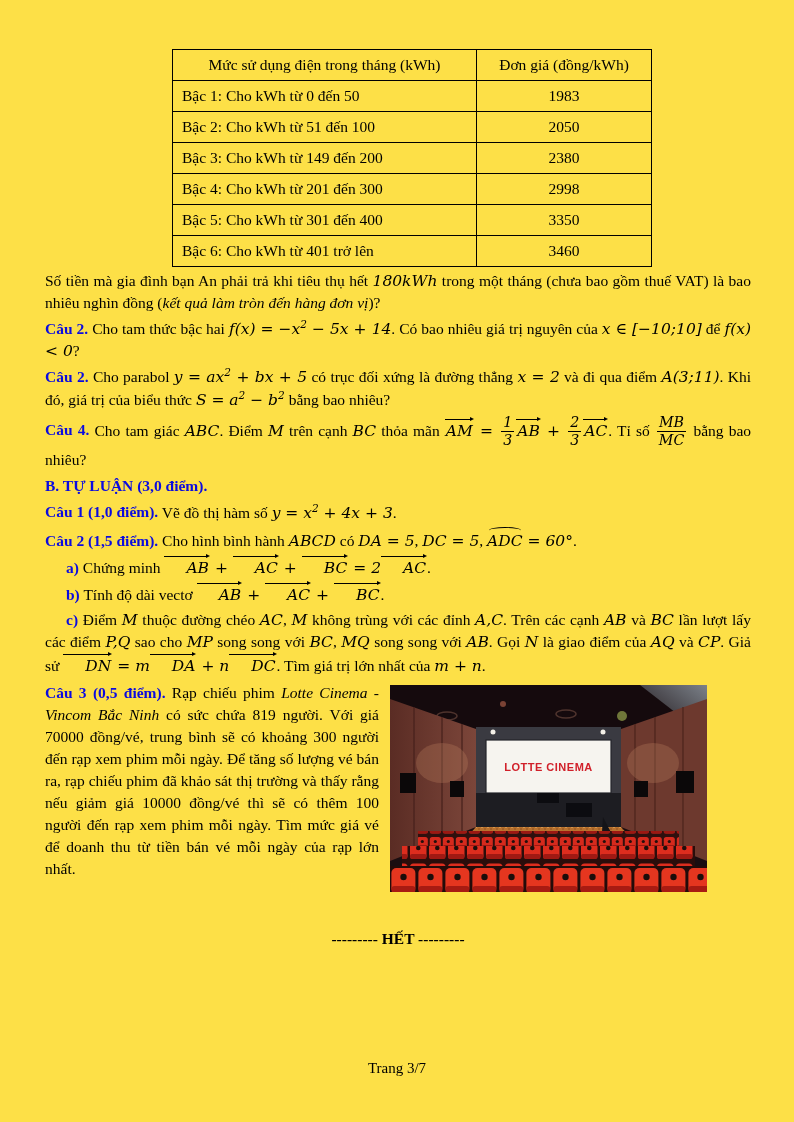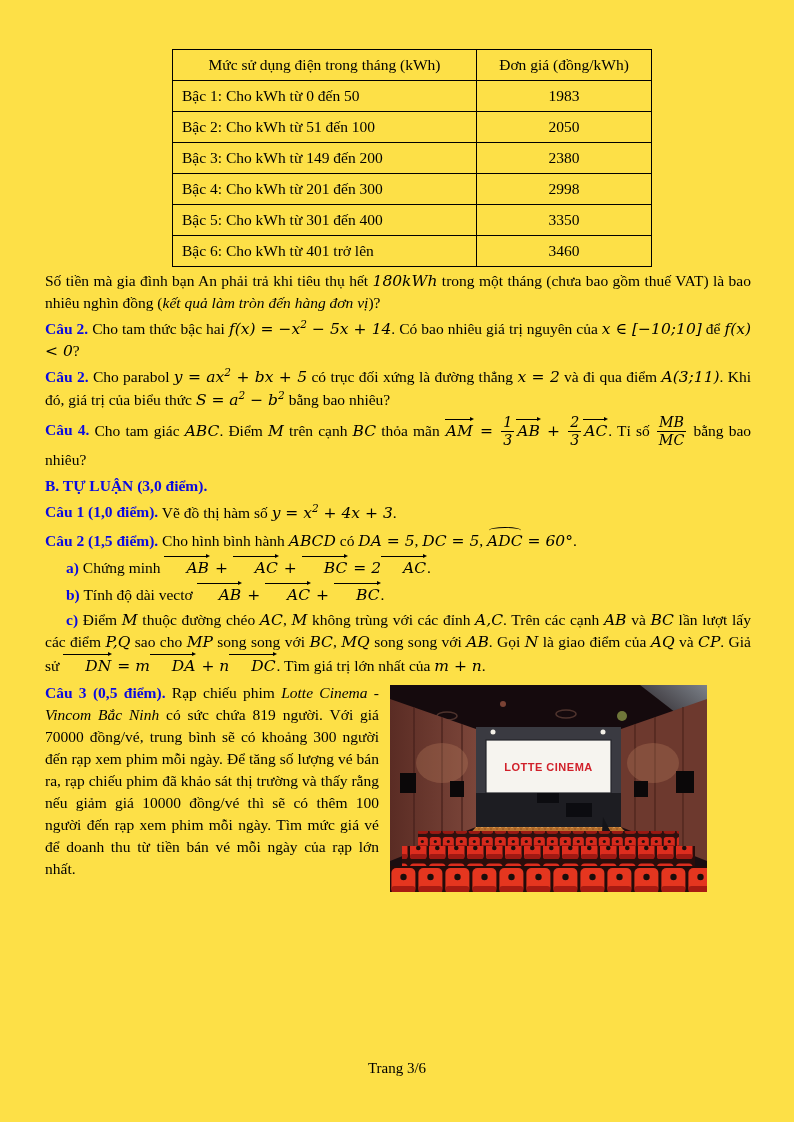--- a/index.html
+++ b/index.html
@@ -199,16 +199,17 @@
           <polygon points="213,132 236,176 210,176" fill="#141418"></polygon>
 
           <rect x="28" y="146" width="261" height="17" fill="url(#seatFar)"></rect>
           <rect x="12" y="161" width="293" height="23" fill="url(#seatMid)"></rect>
           <rect x="0" y="181" width="317" height="26" fill="url(#seatNear)"></rect>
         </svg>
       </figure>
       <p class="para" style="margin-top:0"><span class="qlabel">Câu 3 (0,5 điểm).</span> <span>Rạp chiếu phim <em>Lotte Cinema - Vincom Bắc Ninh</em> có sức chứa 819 người. Với giá 70000 đồng/vé, trung bình sẽ có khoảng 300 người đến rạp xem phim mỗi ngày. Để tăng số lượng vé bán ra, rạp chiếu phim đã khảo sát thị trường và thấy rằng nếu giảm giá 10000 đồng/vé thì sẽ có thêm 100 người đến rạp xem phim mỗi ngày. Tìm mức giá vé để doanh thu từ tiền bán vé mỗi ngày của rạp lớn nhất.</span></p>
     </div>
 
+    <p class="end-line">--------- HẾT ---------</p>
   </div>
 
-  <div class="footer">Trang 3/6</div>
+  <div class="footer">Trang 3/7</div>
 </div>
 
 </body></html>

